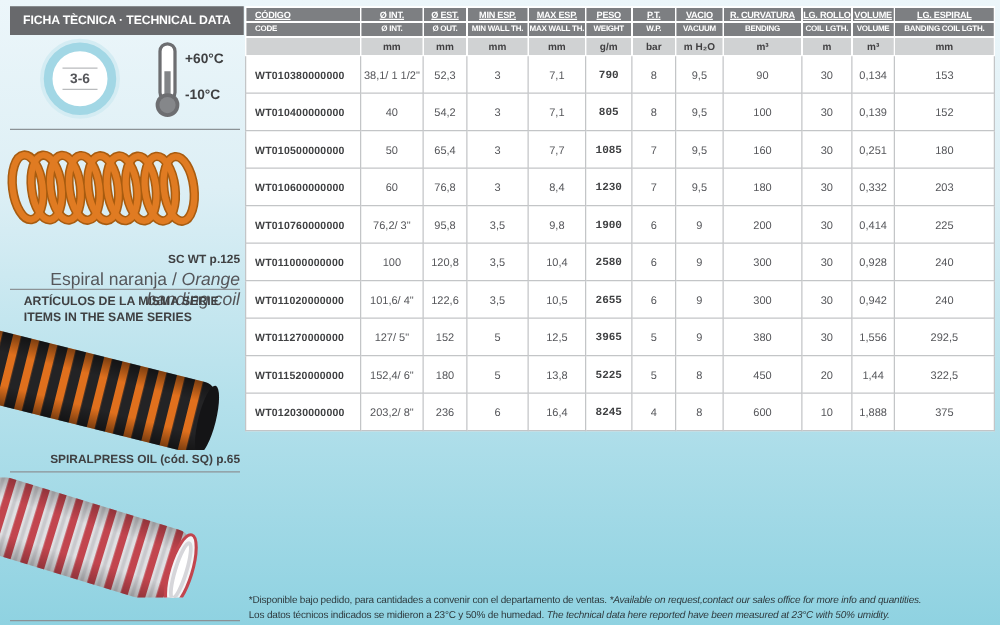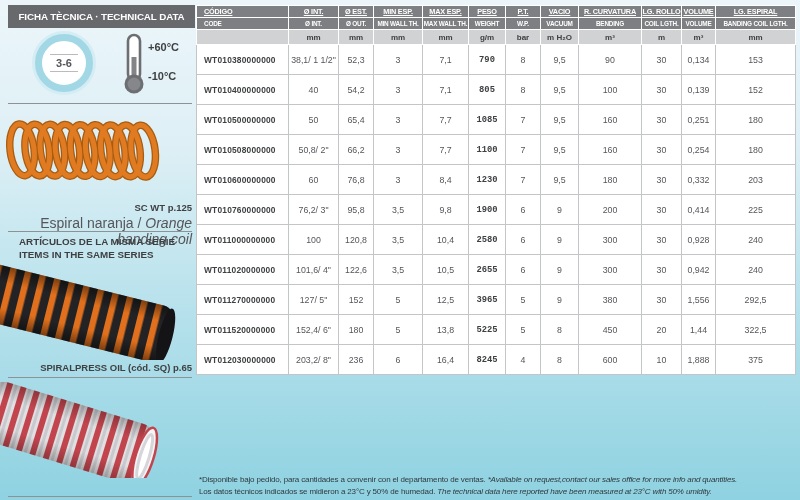--- a/index.html
+++ b/index.html
@@ -260,34 +260,20 @@
           <td>7,7</td>
           <td class="peso">1085</td>
           <td>7</td>
           <td>9,5</td>
           <td>160</td>
           <td>30</td>
           <td>0,251</td>
           <td>180</td>
         </tr>
         <tr>
-          <td class="code colL">WT010508000000</td>
-          <td>50,8/ 2"</td>
-          <td>66,2</td>
-          <td>3</td>
-          <td>7,7</td>
-          <td class="peso">1100</td>
-          <td>7</td>
-          <td>9,5</td>
-          <td>160</td>
-          <td>30</td>
-          <td>0,254</td>
-          <td>180</td>
-        </tr>
-        <tr>
           <td class="code colL">WT010600000000</td>
           <td>60</td>
           <td>76,8</td>
           <td>3</td>
           <td>8,4</td>
           <td class="peso">1230</td>
           <td>7</td>
           <td>9,5</td>
           <td>180</td>
           <td>30</td>

